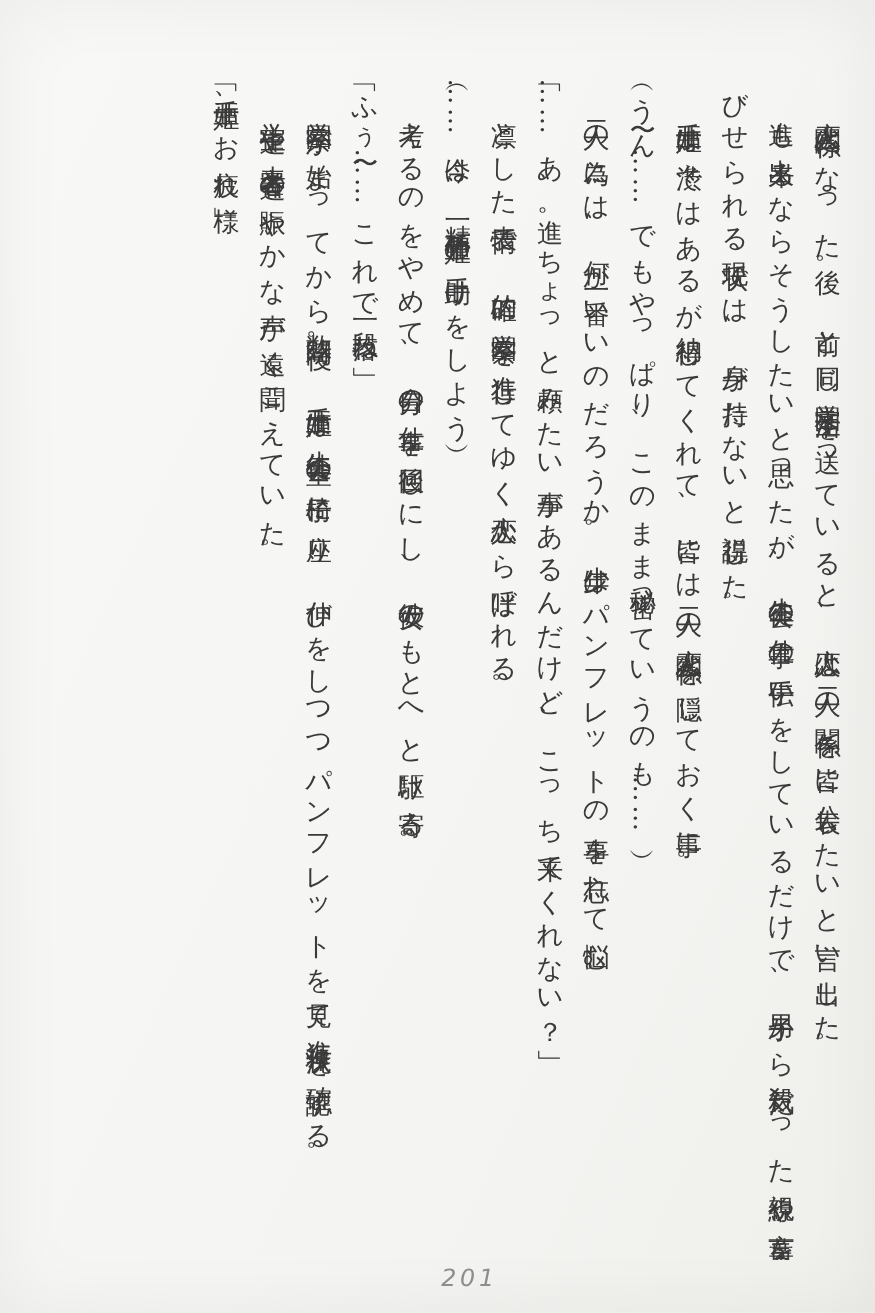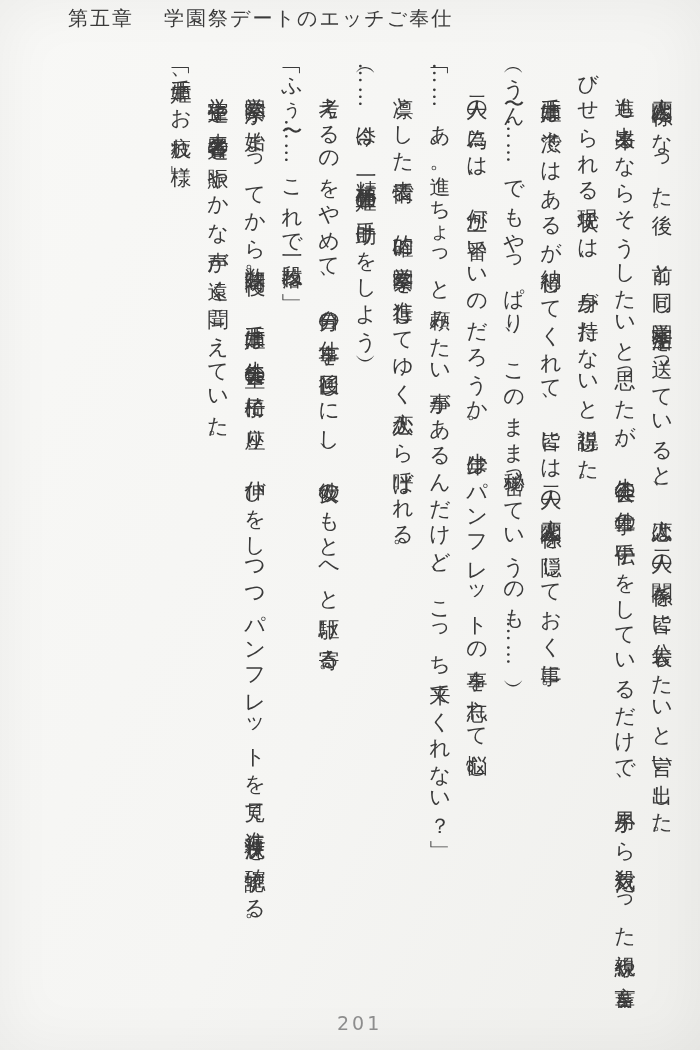--- a/index.html
+++ b/index.html
@@ -49,35 +49,33 @@
   .body-text p {
     margin: 0;
     padding: 0;
   }
   .body-text p.indent {
     text-indent: 1em;
   }
   .page-number {
     position: absolute;
     top: 1012px;
-    left: 337px;
+    left: 353px;
     font-family: "DejaVu Sans", sans-serif;
     font-size: 19px;
     letter-spacing: 3px;
     color: var(--pagenum, #8d8d8d);
+    font-style: italic;
   }
 </style>
 </head>
 <body style="--ink: #3a3a3a; --pagenum: #8d8d8d; background: rgb(246, 246, 244);">
 
 <div class="page">
 
-  <div class="chapter-header">
-    <span class="chapter-label">第五章</span><span>学園祭デートのエッチご奉仕</span>
-  </div>
 
   <div class="body-text">
 
   <p class="indent">恋人関係になった後。　前と同じ学園生活を送っていると、恋人は二人の関係を皆に公表したいと言い出した。</p>
       <p class="indent">進も出来るならそうしたいと思ったが、生徒会の仕事の手伝いをしているだけで、男子から殺気だった視線や言葉を浴びせられる現状では、身が持たないと説得した。</p>
       <p class="indent">千亜姫は渋々ではあるが納得してくれて、皆には二人の恋人関係を隠しておく事に。</p>
       <p class="no-indent">（う〜ん……でもやっぱり、このまま秘密っていうのも……）</p>
       <p class="indent">二人の為には、何が一番いいのだろうか。少年はパンフレットの事を忘れて悩む。</p>
       <p class="no-indent">「……あ、進。ちょっと頼みたい事があるんだけど、こっち来てくれない？」</p>
       <p class="indent">凛とした表情で、的確に学園祭を進行してゆく恋人から呼ばれる。</p>

